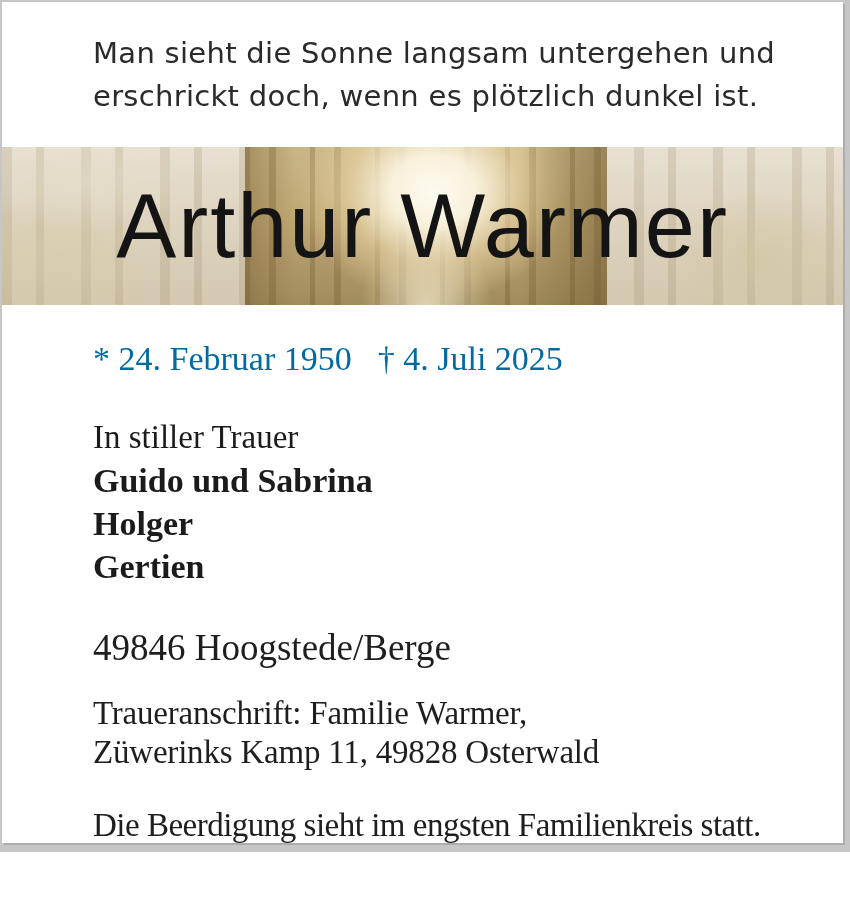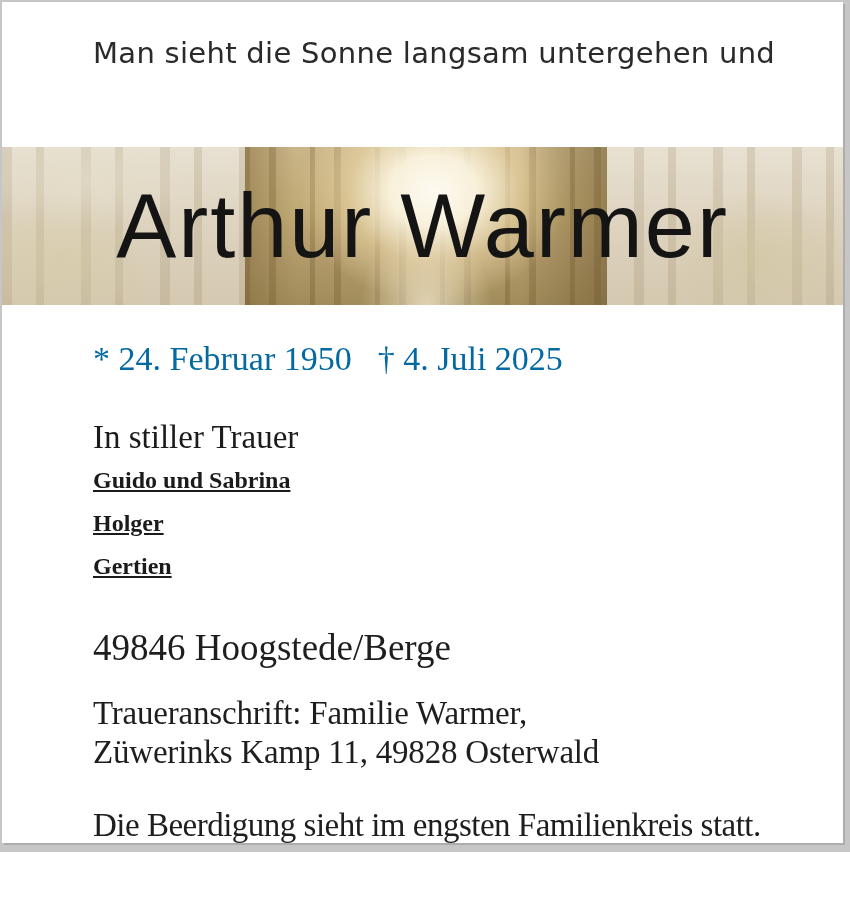--- a/index.html
+++ b/index.html
@@ -64,21 +64,21 @@
   .dates {
     position:absolute; left:91px; top:338px;
     font-size:34px; color:#0369a1; white-space:nowrap;
   }
   .dates .death { margin-left:26px; }
 
   .mourning {
     position:absolute; left:91px; top:414px;
     font-size:33px; line-height:43px; color:#1b1b1b;
   }
-  .mourning .name { font-weight:bold; font-size:24px;text-decoration:underline; }
+  .mourning .name { font-weight:bold; font-size:34px; }
 
   .location {
     position:absolute; left:91px; top:624px;
     font-size:37px; color:#1e1e1e; white-space:nowrap;
   }
 
   .address {
     position:absolute; left:91px; top:692px;
     font-size:33px; line-height:39px; color:#1e1e1e;
     letter-spacing:-0.2px;
@@ -91,20 +91,21 @@
   }
 </style>
 </head>
 <body>
 
 <div class="page">
   <div class="card">
 
     <div class="quote">
       <div>Man sieht die Sonne langsam untergehen und</div>
+      <div>erschrickt doch, wenn es plötzlich dunkel ist.</div>
     </div>
 
     <div class="banner">
       <div class="banner-center"></div>
       <div class="banner-name">Arthur Warmer</div>
     </div>
 
     <div class="dates">
       <span class="birth">* 24. Februar 1950</span><span class="death">† 4. Juli 2025</span>
     </div>

